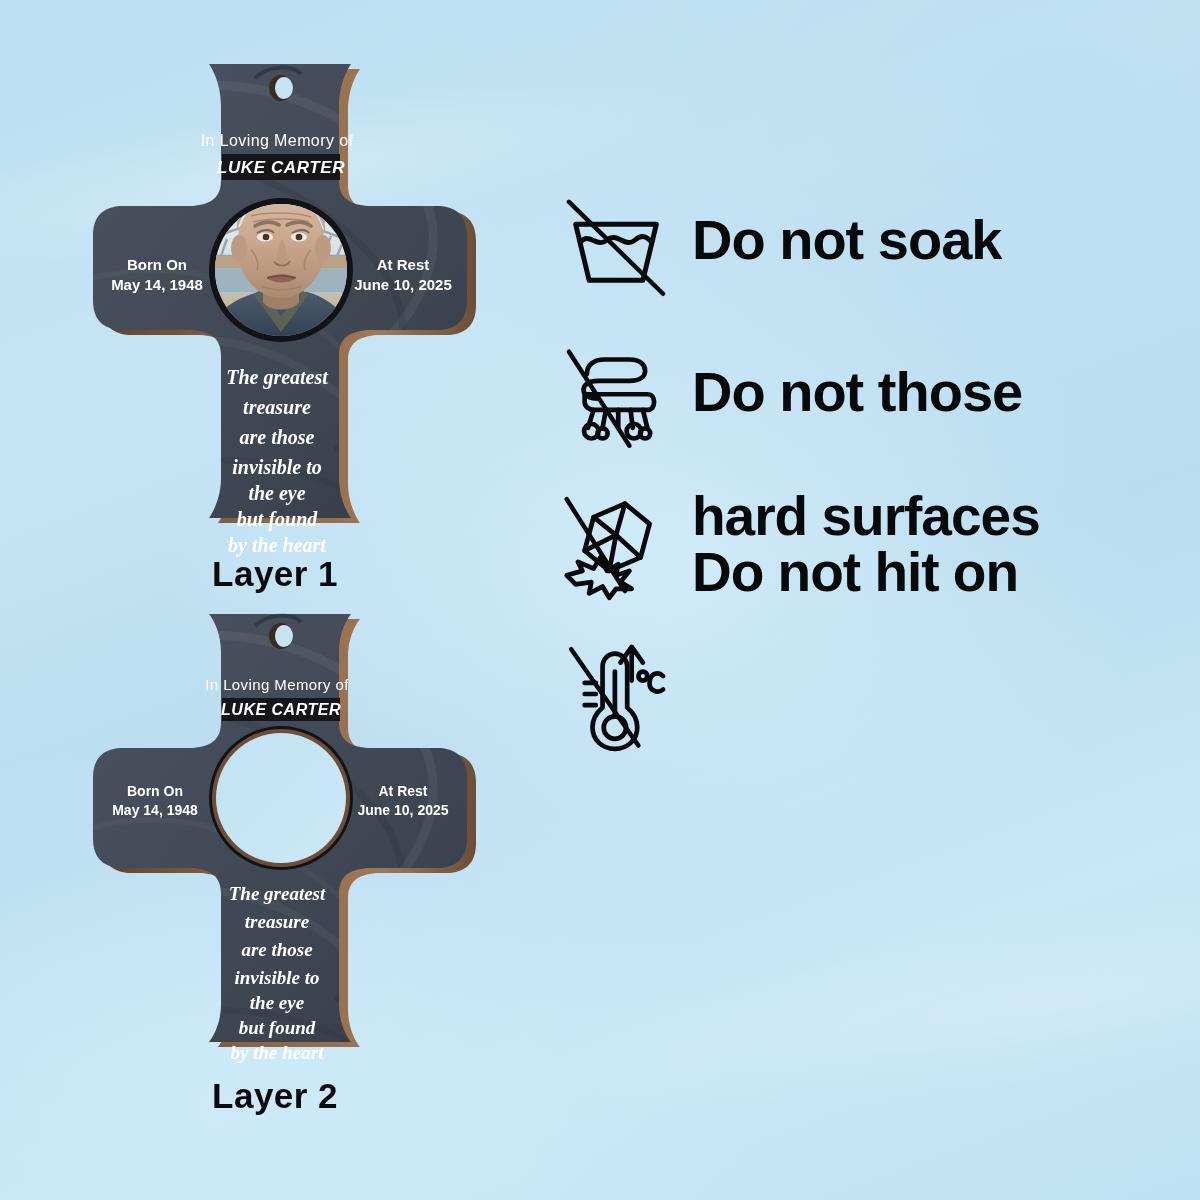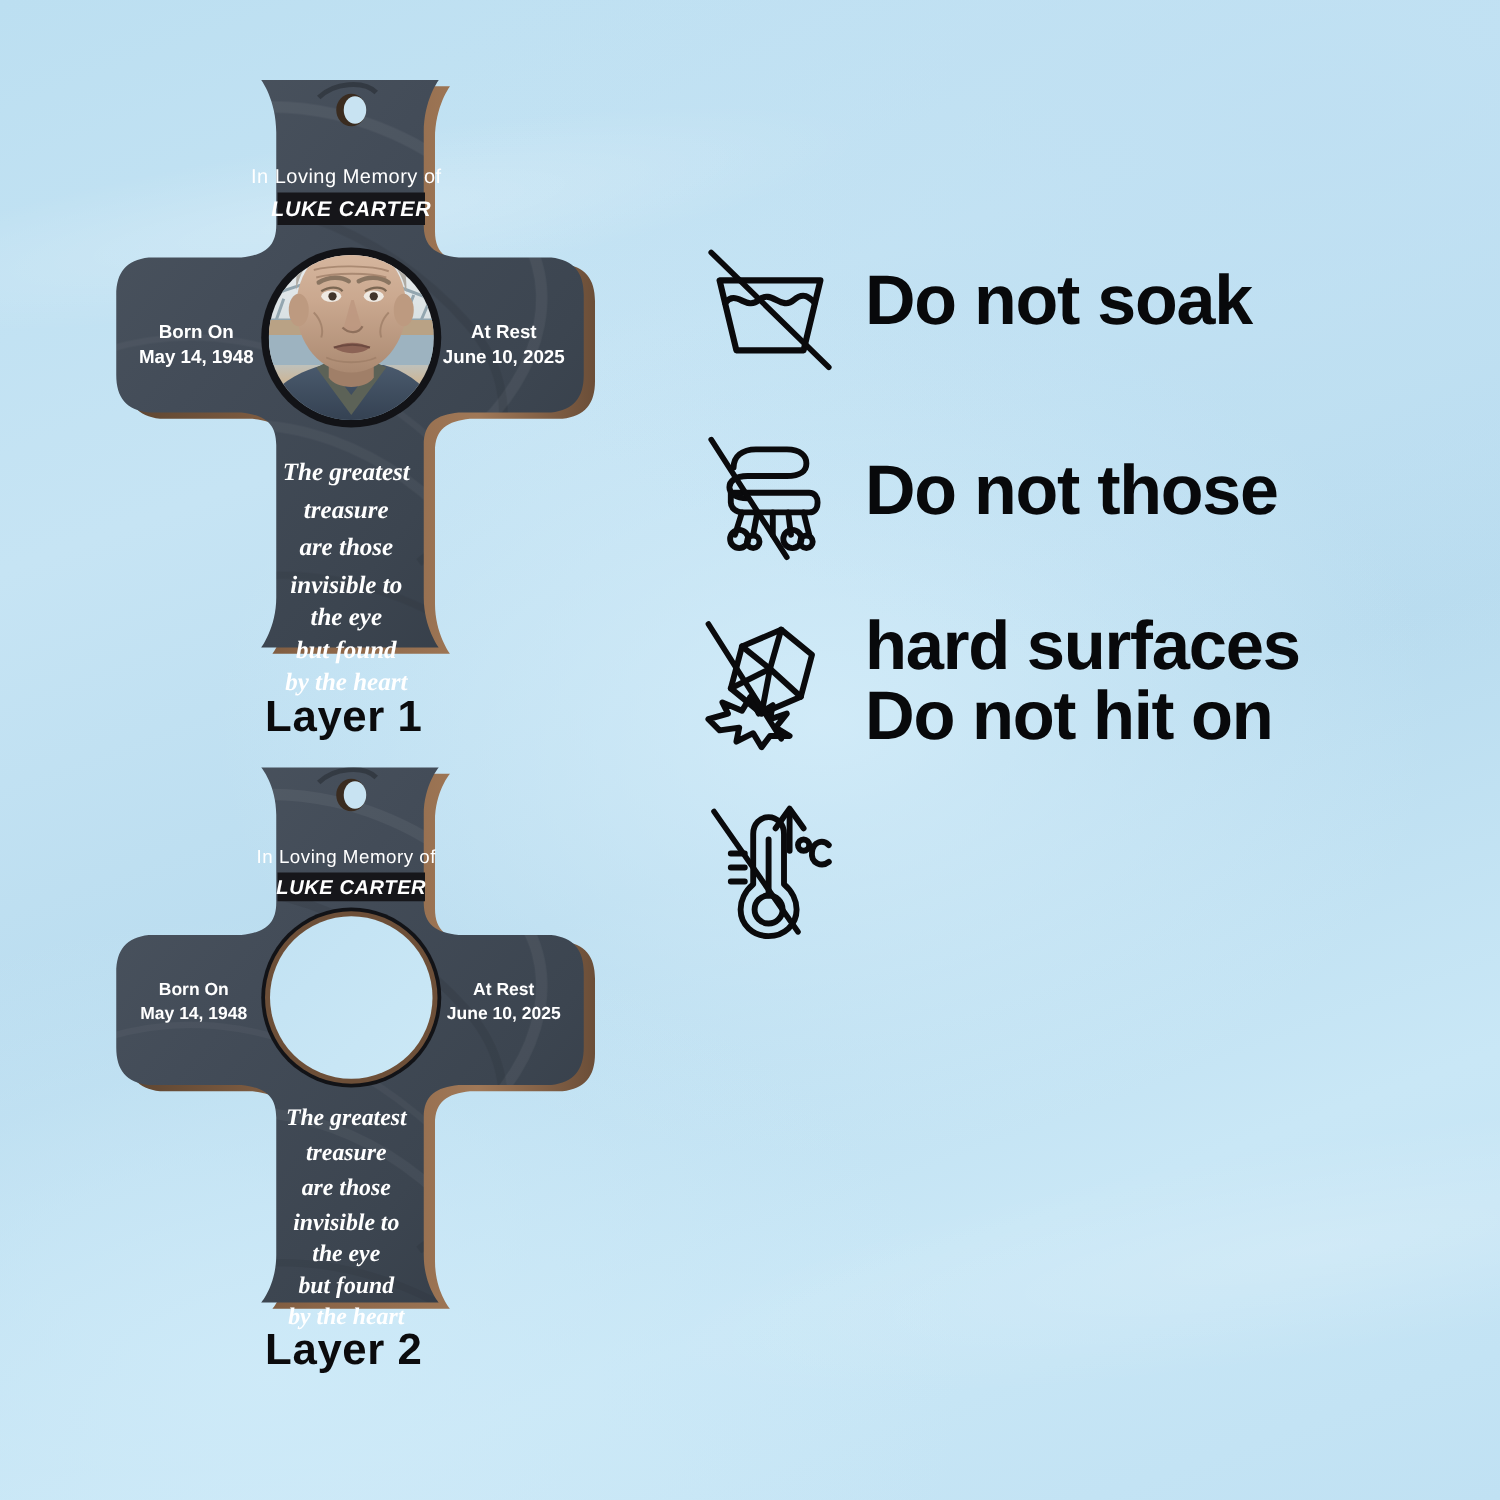--- a/index.html
+++ b/index.html
@@ -60,21 +60,21 @@
 
   .layer-caption {
     text-align: center;
     font-size: 35px;
     font-weight: bold;
     color: #0b0b0d;
     letter-spacing: 0.5px;
     font-family: "Liberation Sans", sans-serif;
   }
   #block-layer1 .layer-caption { margin-top: 24px; }
-  #block-layer2 .layer-caption { margin-top: 10px; }
+  #block-layer2 .layer-caption { margin-top: 26px; }
   .layer-caption .num { margin-left: 10px; }
 
   
   .cross-svg { display: block; width: 400px; height: 100%; overflow: visible; }
 
   
   #care-list {
     position: absolute;
     left: 556px;
     top: 180px;

